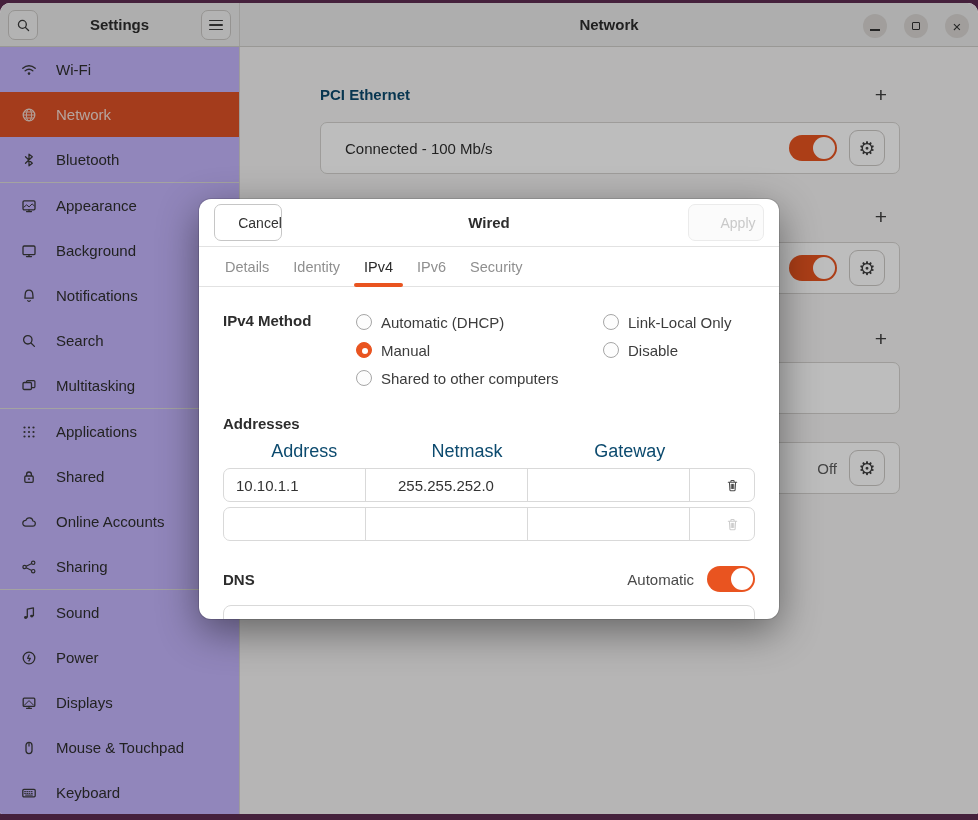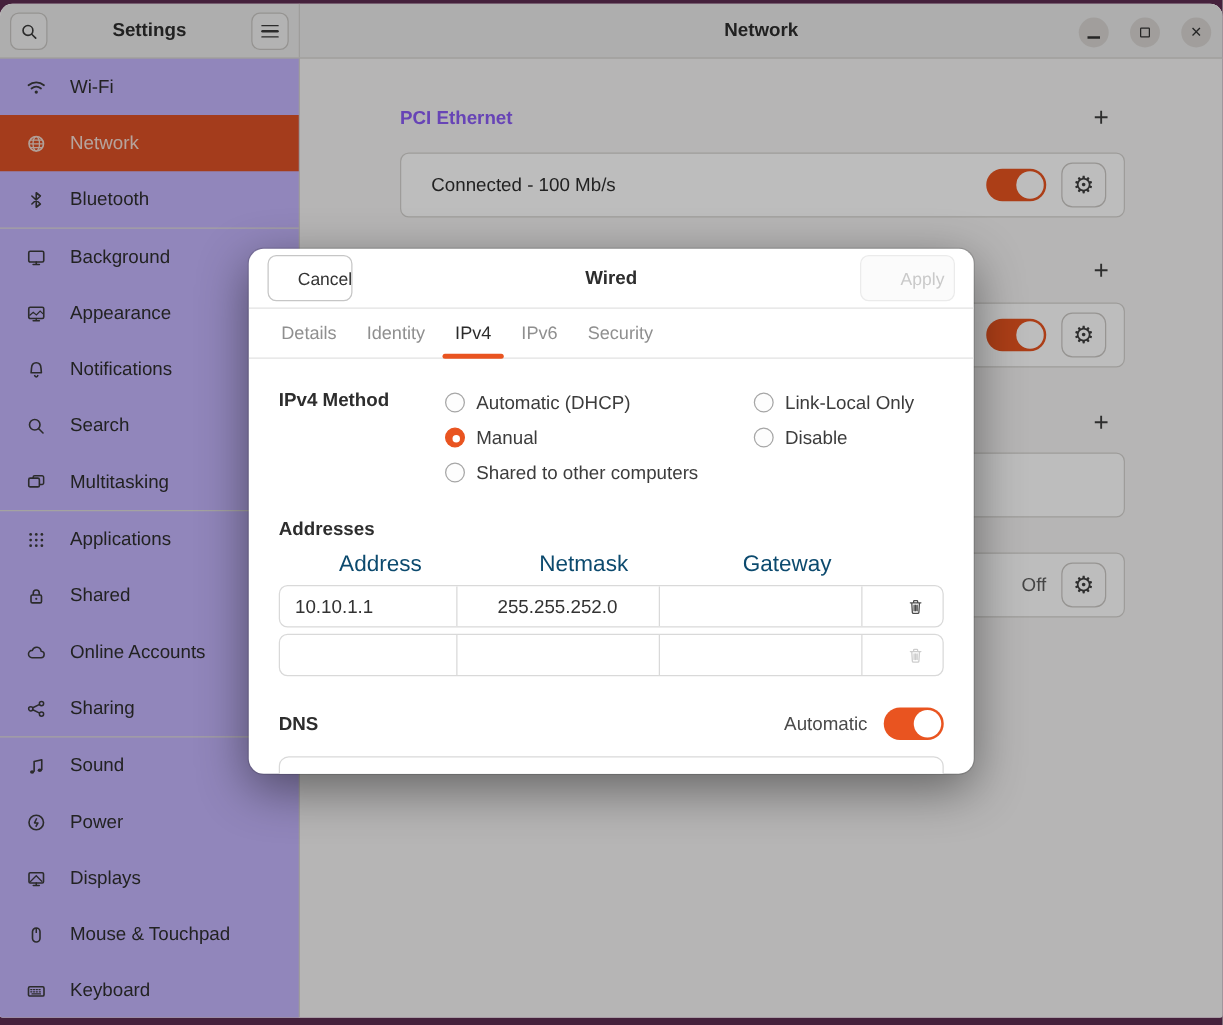--- a/index.html
+++ b/index.html
@@ -32,21 +32,21 @@
   
   .sidebar { position:absolute; top:44px; left:0; width:240px; bottom:0; background:#c4b5fd; border-right:1px solid #d6d4d1; }
   .side-item { height:45px; display:flex; align-items:center; padding-left:21px; gap:19px; color:#2f2f2f; }
   .side-item .icon { width:16px; height:16px; color:#3a3a3a; flex:none; display:flex; }
   .side-item.selected { background:#DD5126; color:#f6ddd4; }
   .side-item.selected .icon { color:#f0d8ce; }
   .side-divider { height:0; border-top:1px solid #dedcd9; }
   .side-item span.lbl { font-size:15px; }
   
   .main { position:absolute; top:44px; left:240px; right:0; bottom:0; background:#f6f5f4; }
-  .section-title { position:absolute; left:80px; font-weight:bold; font-size:15px; color:#8b5cf6; }
+  .section-title { position:absolute; left:80px; font-weight:bold; font-size:15px; color:#0c4a6e; }
   .plus-btn { position:absolute; width:24px; height:24px; font-size:21px; color:#3f3f3f; display:flex; align-items:center; justify-content:center; font-weight:normal; }
   .card { position:absolute; left:80px; width:580px; height:52px; background:#ffffff; border:1px solid #d5d3d0; border-radius:7px; display:flex; align-items:center; padding:0 14px; }
   .card .row-label { font-size:15px; color:#2f2f2f; padding-left:10px; }
   .card .spacer { flex:1; }
   .toggle { width:48px; height:26px; border-radius:13px; background:#E95420; position:relative; flex:none; }
   .toggle::after { content:""; position:absolute; top:2px; right:2px; width:22px; height:22px; border-radius:50%; background:#fff; }
   .gear-btn { width:36px; height:36px; margin-left:12px; border:1px solid #ccc9c6; border-radius:9px; background:#fff; display:flex; align-items:center; justify-content:center; flex:none; }
   .gear-glyph { font-family:"DejaVu Sans",sans-serif; font-size:19px; color:#3e3e3e; line-height:1; }
   .off-label { font-size:15px; color:#5e5e5e; }
   
@@ -154,35 +154,35 @@
           <svg viewBox="0 0 16 16" width="16" height="16">
             <path d="M4.5 4.8 L11.3 11.2 L8 13.8 V2.2 L11.3 4.8 L4.5 11.2" fill="none" stroke="currentColor" stroke-width="1.3" stroke-linejoin="round" stroke-linecap="round"></path>
           </svg>
         </span>
       <span class="lbl">Bluetooth</span>
     </div>
     <div class="side-divider"></div>
     <div class="side-item">
       <span class="icon">
           <svg viewBox="0 0 16 16" width="16" height="16">
-            <rect x="2" y="3" width="12" height="8.6" rx="1.2" fill="none" stroke="currentColor" stroke-width="1.3"></rect>
-            <path d="M8 11.6 v2 M5.5 13.6 h5" stroke="currentColor" stroke-width="1.3" fill="none" stroke-linecap="round"></path>
-          </svg>
-        </span>
-      <span class="lbl">Background</span>
-    </div>
-    <div class="side-item">
-      <span class="icon">
-          <svg viewBox="0 0 16 16" width="16" height="16">
             <rect x="2" y="2.8" width="12" height="9" rx="1.2" fill="none" stroke="currentColor" stroke-width="1.3"></rect>
             <path d="M2.6 9.4 l3-2.5 2.5 2 3-3 2.4 2.2" fill="none" stroke="currentColor" stroke-width="1"></path>
             <path d="M8 11.8 v1.8 M5.5 13.6 h5" stroke="currentColor" stroke-width="1.2" stroke-linecap="round" fill="none"></path>
           </svg>
         </span>
       <span class="lbl">Appearance</span>
+    </div>
+    <div class="side-item">
+      <span class="icon">
+          <svg viewBox="0 0 16 16" width="16" height="16">
+            <rect x="2" y="3" width="12" height="8.6" rx="1.2" fill="none" stroke="currentColor" stroke-width="1.3"></rect>
+            <path d="M8 11.6 v2 M5.5 13.6 h5" stroke="currentColor" stroke-width="1.3" fill="none" stroke-linecap="round"></path>
+          </svg>
+        </span>
+      <span class="lbl">Background</span>
     </div>
     <div class="side-item">
       <span class="icon">
           <svg viewBox="0 0 16 16" width="16" height="16">
             <path d="M8 2.2 c-2.6 0-3.7 1.9-3.8 4.4 l-.3 3.6 h8.2 l-.3-3.6 C11.7 4.1 10.6 2.2 8 2.2 Z" fill="none" stroke="currentColor" stroke-width="1.3" stroke-linejoin="round"></path>
             <path d="M6.6 12 c.2 1 .7 1.5 1.4 1.5 s1.2-.5 1.4-1.5" fill="none" stroke="currentColor" stroke-width="1.2"></path>
           </svg>
         </span>
       <span class="lbl">Notifications</span>
     </div>

